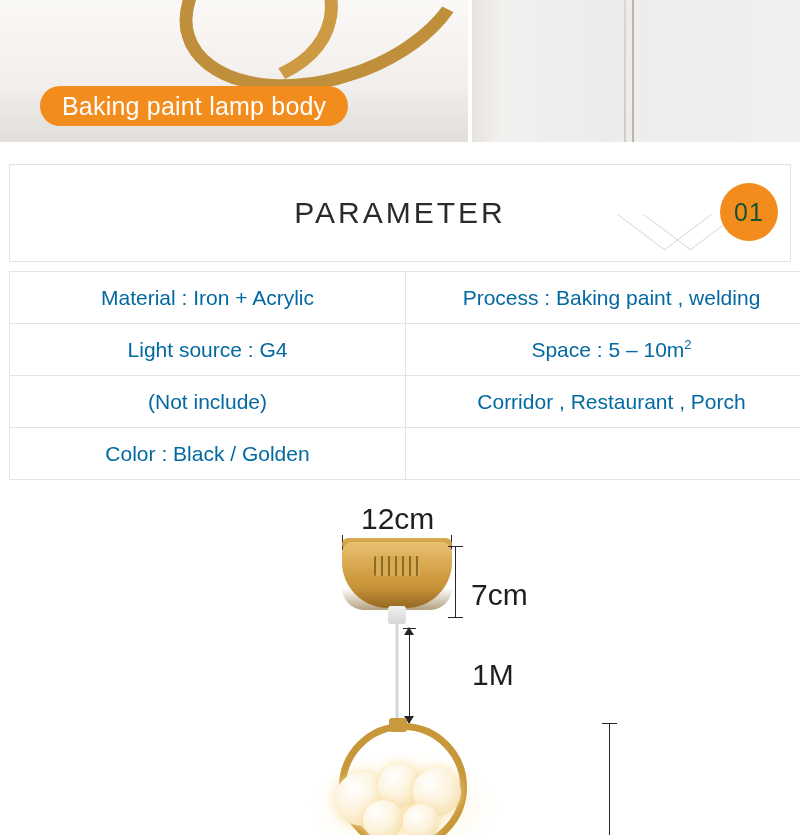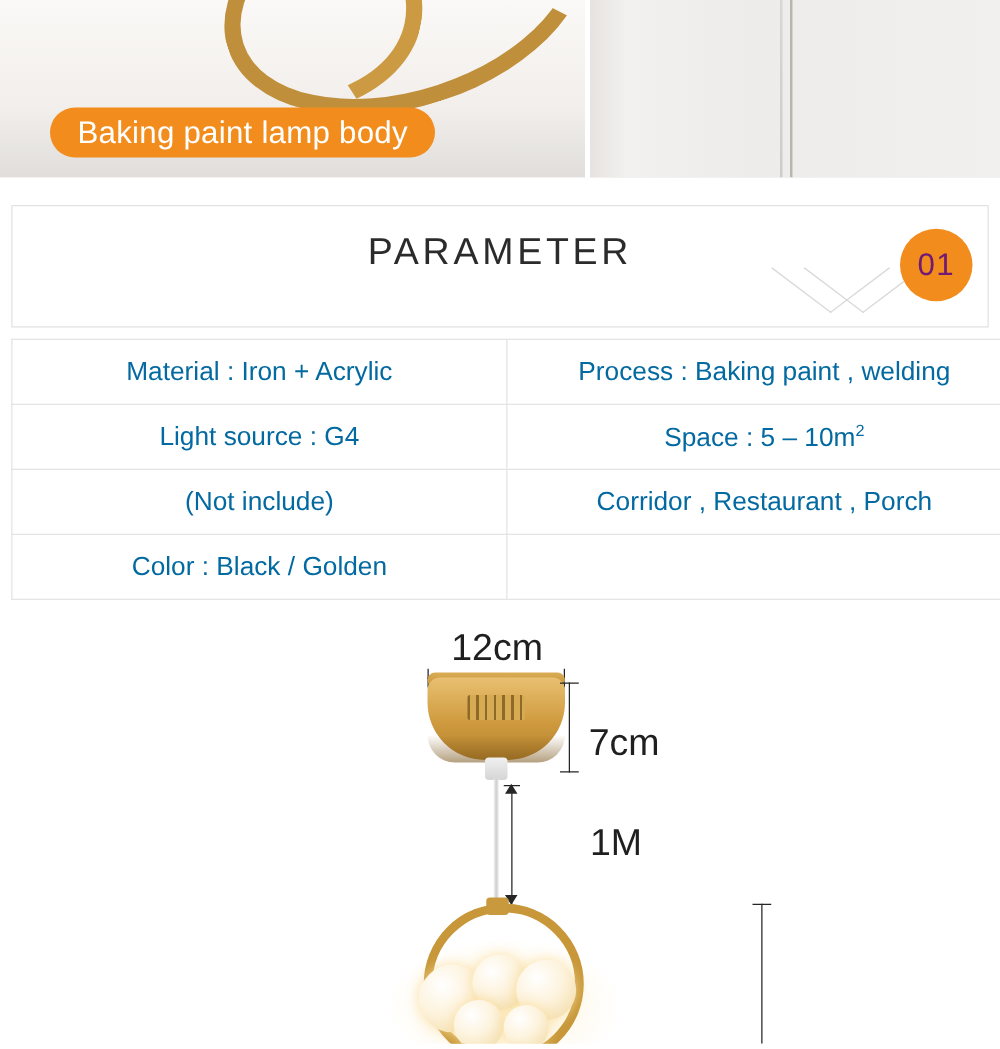--- a/index.html
+++ b/index.html
@@ -116,21 +116,21 @@
     position: relative;
     margin: 22px 9px 0 9px;
     width: 782px;
     height: 98px;
     border: 1px solid #e2e2e2;
     box-sizing: border-box;
     background: #ffffff;
   }
   .param-title {
     position: absolute;
-    left: 0; right: 0; top: 20px;
+    left: 0; right: 0; top: 31px;
     text-align: center;
     font-size: 30px;
     letter-spacing: 3px;
     color: #2b2b2b;
     font-family: "Liberation Sans", sans-serif;
   }
   .chev {
     position: absolute;
     border-left: 1px solid #d8d8d8;
     border-bottom: 1px solid #d8d8d8;
@@ -145,21 +145,21 @@
     width: 58px; height: 58px;
     right: 70px; top: 20px;
     transform: rotate(-45deg) skew(8deg, 8deg);
   }
   .param-badge {
     position: absolute;
     right: 12px; top: 18px;
     width: 58px; height: 58px;
     border-radius: 50%;
     background: #f28c1c;
-    color: #701a75;
+    color: #14532d;
     font-size: 25px;
     display: flex;
     align-items: center;
     justify-content: center;
     letter-spacing: 1px;
   }
 
   
   .spec-table {
     margin: 9px 9px 0 9px;

